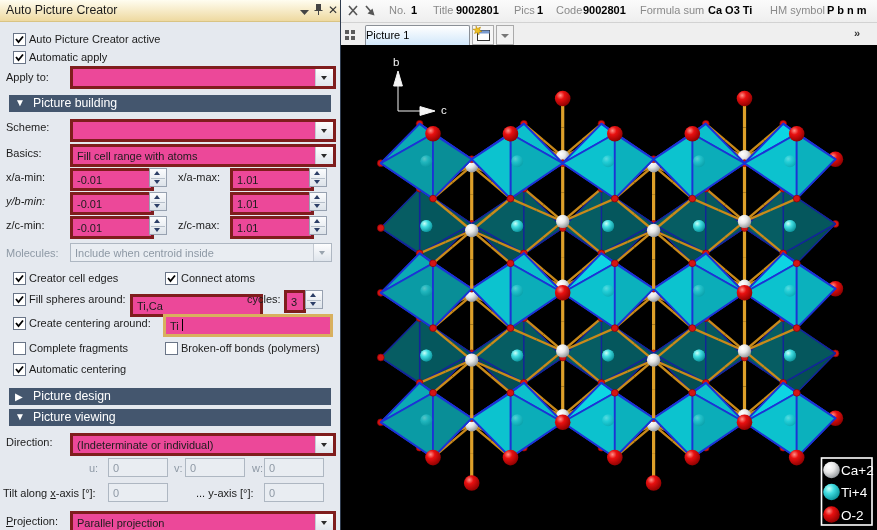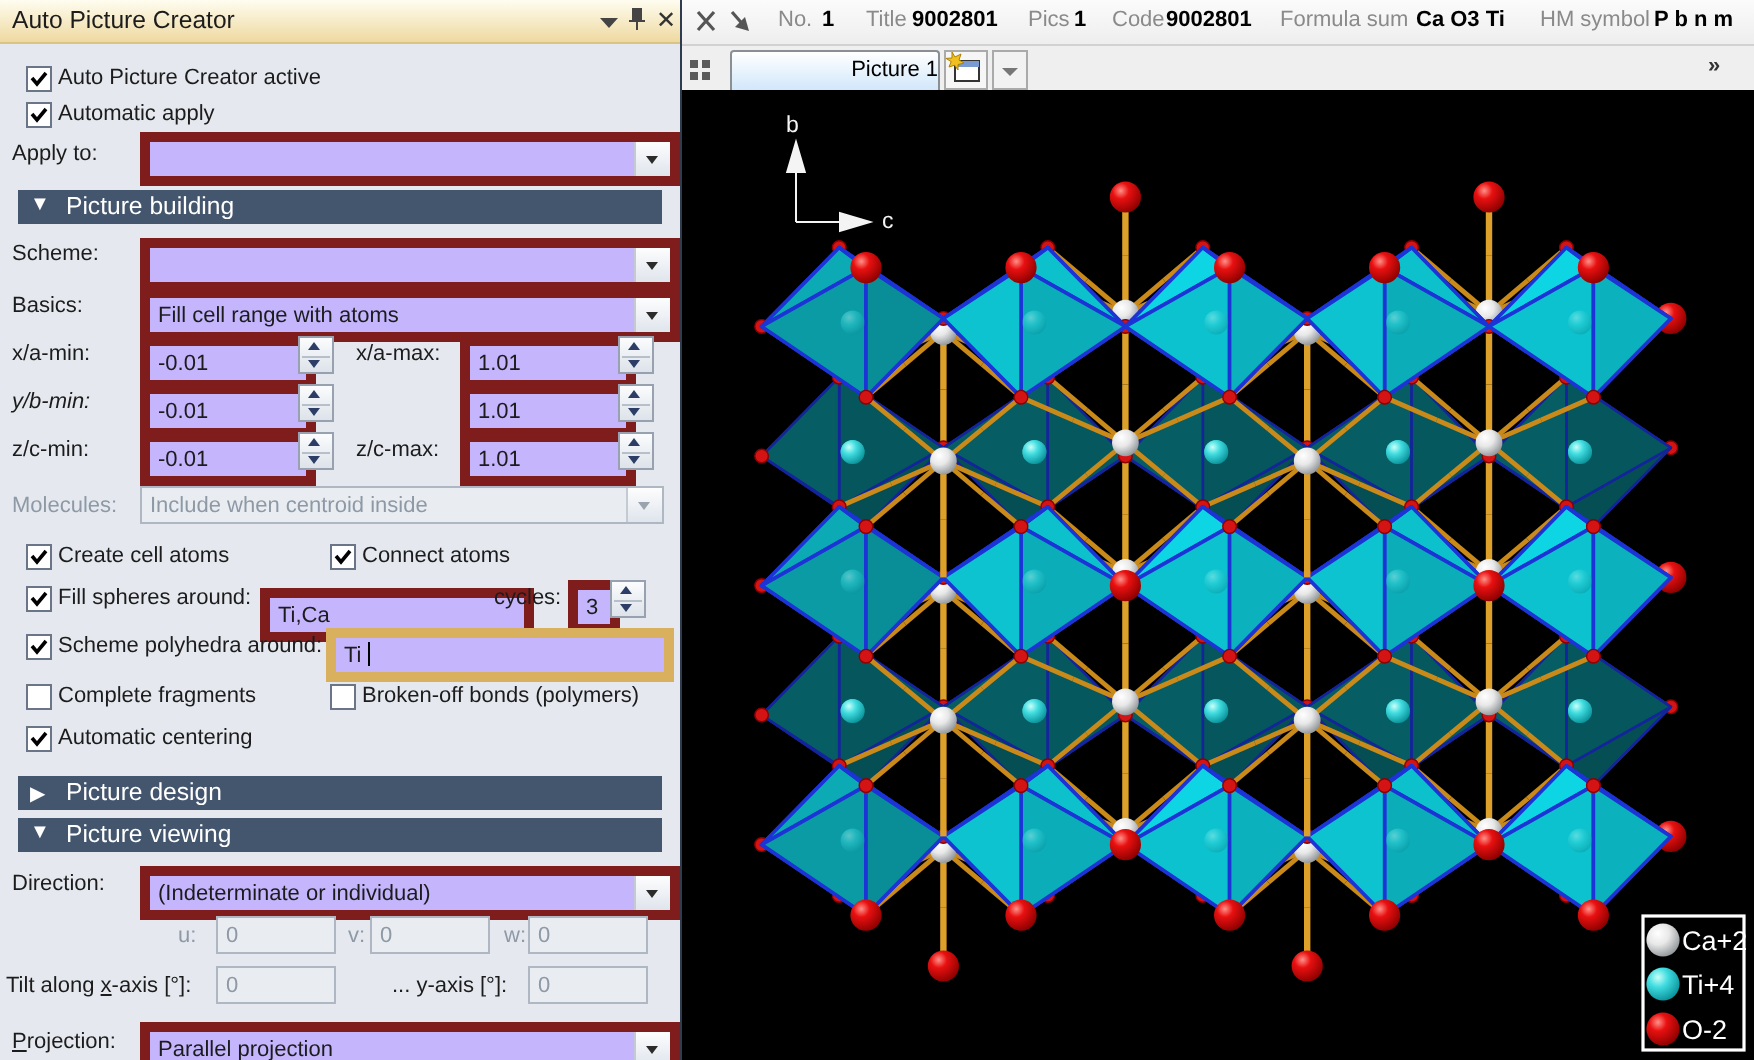--- a/index.html
+++ b/index.html
@@ -7,37 +7,37 @@
 #panel{left:0;top:0;width:340px;height:530px;background:#e5e9ef;border-right:2px solid #2f3c4f;}
 #ptitle{left:0;top:0;width:340px;height:21px;background:linear-gradient(#fffdf0,#eed9a0);border-bottom:1px solid #d9c484;text-align:center;}
 #ptitle .t{position:absolute;left:6px;top:3px;color:#1c1c1c;font-size:12.3px;}
 .ticon{position:absolute;top:4px;color:#444;font-size:11px;}
 .hdr{left:9px;width:322px;height:17px;background:#44566e;color:#fff;}
 .hdr .a{position:absolute;left:6px;top:2px;font-size:10px;}
 .hdr .x{position:absolute;left:24px;top:1px;font-size:12.3px;}
 .chk{position:absolute;width:11px;height:11px;background:#fff;border:1px solid #6a7587;}
 .chk svg{position:absolute;left:0px;top:0px;}
 .lbl{position:absolute;color:#1c1c1c;white-space:nowrap;}
-.fld{position:absolute;background:#c4b5fd;border:5px solid #7f1d1d;}
+.fld{position:absolute;background:#ec4899;border:3px solid #7f1d1d;}
 .fld .v{position:absolute;left:4px;top:2.5px;color:#1c1c1c;white-space:nowrap;}
 .dis{background:#e9edf2;border:1px solid #aeb7c2;}
 .dis .v{color:#8e99a5;}
 .cmb-a{position:absolute;right:0;top:0;bottom:0;width:17px;border-left:1px solid #c4cad2;background:linear-gradient(#fdfdfe,#dfe5ec);}
 .cmb-a:after{content:"";position:absolute;left:5px;top:7px;border:3.5px solid transparent;border-top:4.5px solid #2b2b2b;}
 .dis .cmb-a:after{border-top-color:#9aa4ae;}
 .spin{position:absolute;width:16px;background:linear-gradient(#fbfcfd,#dde3ea);border:1px solid #97a1b0;}
 .spin .u,.spin .d{position:absolute;left:4px;width:0;height:0;border:3.2px solid transparent;border-top-width:0;border-bottom-width:0;}
 .spin .u{top:2.2px;border-bottom:4px solid #2c3e66;}
 .spin .d{bottom:2.2px;border-top:4px solid #2c3e66;}
 .spin .m{position:absolute;left:1px;right:1px;top:50%;border-top:1px solid #b6bfca;}
 #rbar{left:341px;top:0;width:536px;height:22px;background:linear-gradient(#fbfbfb,#eeeeee);border-bottom:1px solid #d2d2d2;}
 #rbar .k{color:#8a8a8a;}
 #rbar .v{color:#000;font-weight:700;}
 #tbar{left:341px;top:23px;width:536px;height:22px;background:#efefef;border-bottom:1px solid #9a9a9a;}
-#tab{position:absolute;left:24px;top:2px;width:103px;height:20px;background:linear-gradient(#ffffff,#cfe6fa);border:1px solid #8a8f96;border-bottom:none;border-radius:2px 2px 0 0;text-align:right;}
+#tab{position:absolute;left:24px;top:2px;width:103px;height:20px;background:linear-gradient(#ffffff,#cfe6fa);border:1px solid #8a8f96;border-bottom:none;border-radius:2px 2px 0 0;text-align:left;}
 #tab span{position:relative;top:3px;}
 #canvas{left:341px;top:45px;width:536px;height:485px;background:#000;overflow:hidden;}
 </style></head>
 <body>
 <div class="abs" id="panel">
   <div class="abs" id="ptitle">
     <span class="t">Auto Picture Creator</span>
     <span class="ticon" style="left:300px;top:6px;"><svg width="9" height="6">
           <polygon points="0,0 9,0 4.5,5" fill="#444"></polygon>
         </svg></span>
@@ -139,21 +139,21 @@
   <div class="fld dis" style="left:70px;top:243px;width:260px;height:17px;">
       <span class="v">Include when centroid inside</span>
       <span class="cmb-a"></span>
     </div>
 
   <div class="chk" style="left:13px;top:272px;">
       <svg width="11" height="11">
         <path d="M2 5 L4.5 8 L9 2.5" stroke="#000" stroke-width="1.8" fill="none"></path>
       </svg>
     </div>
-  <div class="lbl" style="left:29px;top:272px;">Create cell atoms</div>
+  <div class="lbl" style="left:29px;top:272px;">Creator cell edges</div>
   <div class="chk" style="left:165px;top:272px;">
       <svg width="11" height="11">
         <path d="M2 5 L4.5 8 L9 2.5" stroke="#000" stroke-width="1.8" fill="none"></path>
       </svg>
     </div>
   <div class="lbl" style="left:181px;top:272px;">Connect atoms</div>
   <div class="chk" style="left:13px;top:293px;">
       <svg width="11" height="11">
         <path d="M2 5 L4.5 8 L9 2.5" stroke="#000" stroke-width="1.8" fill="none"></path>
       </svg>
@@ -169,21 +169,21 @@
   <div class="spin" style="left:305px;top:290px;height:17px;">
       <span class="u"></span>
       <span class="m"></span>
       <span class="d"></span>
     </div>
   <div class="chk" style="left:13px;top:317px;">
       <svg width="11" height="11">
         <path d="M2 5 L4.5 8 L9 2.5" stroke="#000" stroke-width="1.8" fill="none"></path>
       </svg>
     </div>
-  <div class="lbl" style="left:29px;top:317px;">Scheme polyhedra around:</div>
+  <div class="lbl" style="left:29px;top:317px;">Create centering around:</div>
   <div class="fld" style="left:163px;top:314px;width:164px;height:17px;border-color:#d8b05e;">
       <span class="v">Ti</span>
       <span style="position:absolute;left:15.5px;top:2px;border-left:1px solid #000;height:12px;"></span>
     </div>
   <div class="chk" style="left:13px;top:342px;"></div>
   <div class="lbl" style="left:29px;top:342px;">Complete fragments</div>
   <div class="chk" style="left:165px;top:342px;"></div>
   <div class="lbl" style="left:181px;top:342px;">Broken-off bonds (polymers)</div>
   <div class="chk" style="left:13px;top:363px;">
       <svg width="11" height="11">

